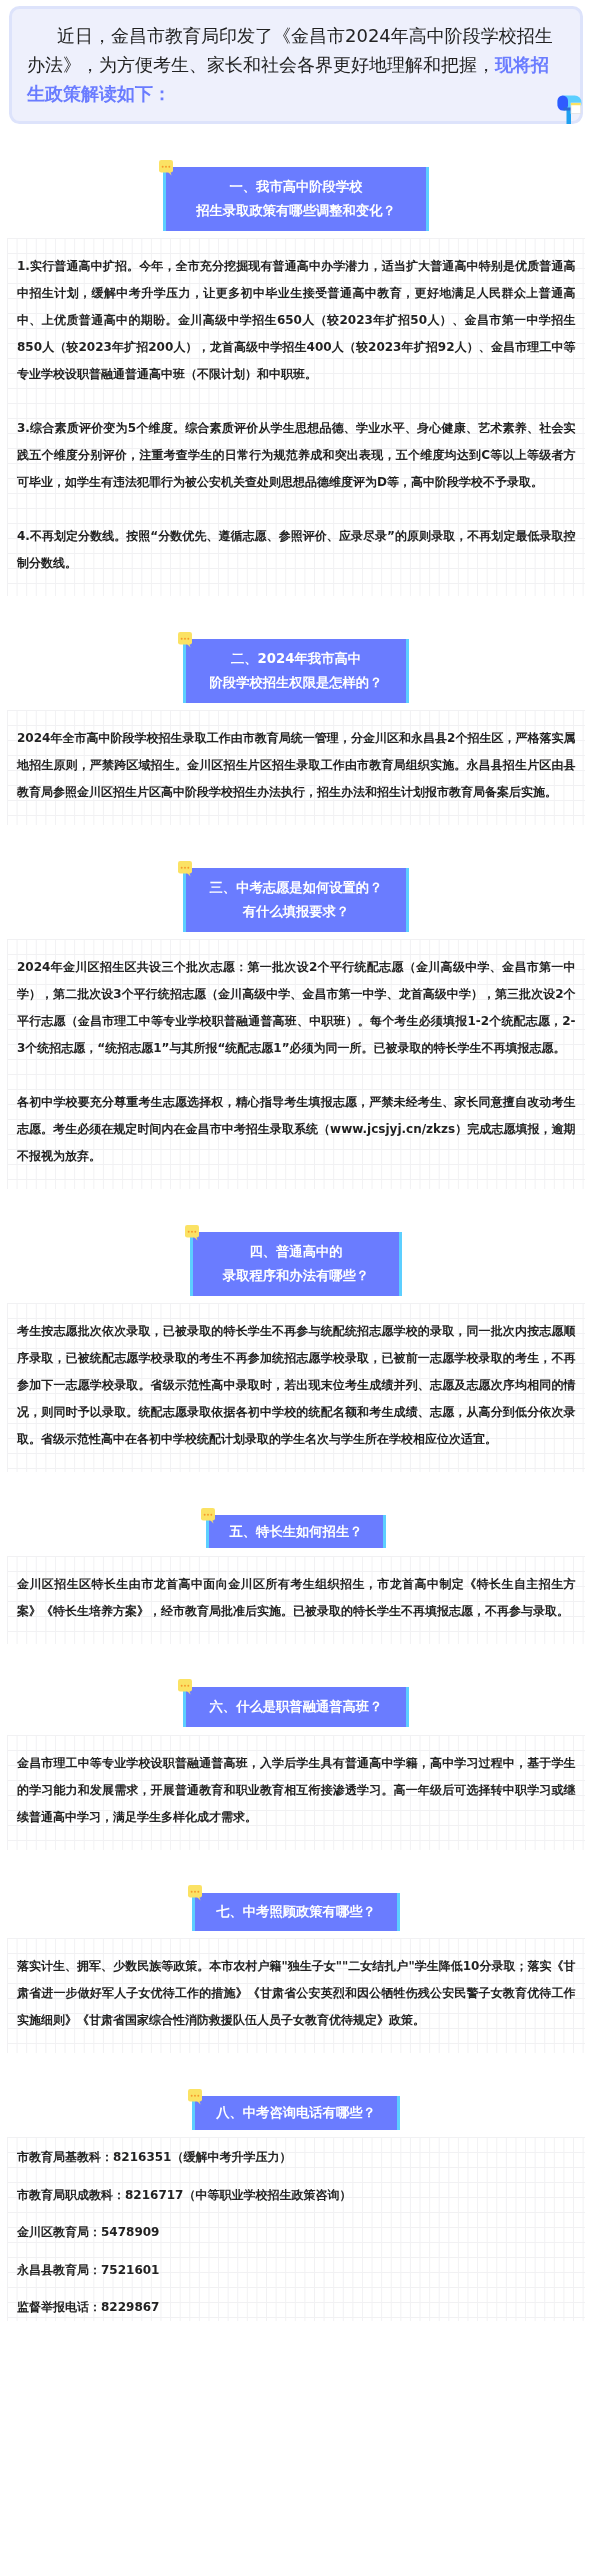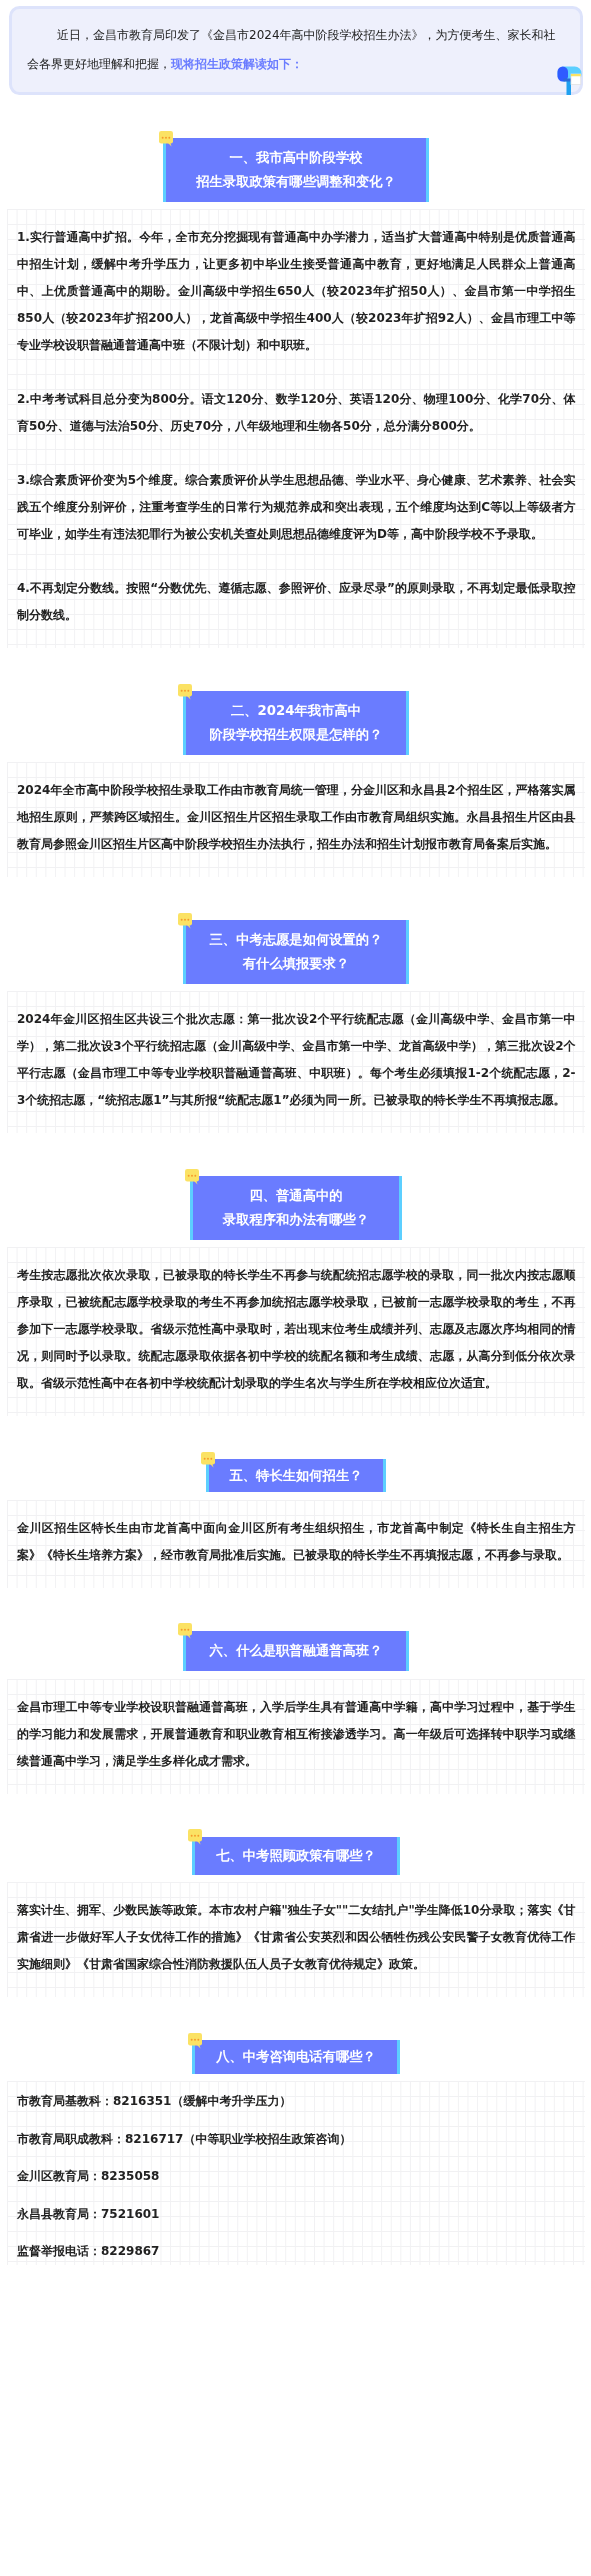--- a/index.html
+++ b/index.html
@@ -10,21 +10,21 @@
   }
   .page { width: 592px; position: relative; }
 
   
   .intro {
     margin: 6px 9px 0 9px;
     background: #eef0fc;
     border: 3.7px solid #dde3fb;
     border-radius: 10.4px;
     padding: 12px 21px 13.3px 15px;
-    font-size: 12px;
+    font-size: 18px;
     line-height: 29px;
     position: relative;
     min-height: 49px;
   }
   .intro .indent { display: inline-block; width: 30px; }
   .intro .highlight { color: #6a7cff; font-weight: bold; }
   .mailbox-icon {
     position: absolute; right: -3px; bottom: -3px; width: 27px; height: 30px;
   }
 
@@ -96,21 +96,20 @@
           <circle cx="5" cy="9" r="1.3" fill="#f59a2b"></circle>
           <circle cx="9.5" cy="9" r="1.3" fill="#f59a2b"></circle>
           <circle cx="14" cy="9" r="1.3" fill="#f59a2b"></circle>
         </svg>
       <div>一、我市高中阶段学校</div>
       <div>招生录取政策有哪些调整和变化？</div>
     </div>
   </div>
   <div class="content-box">
     <p>1.实行普通高中扩招。今年，全市充分挖掘现有普通高中办学潜力，适当扩大普通高中特别是优质普通高中招生计划，缓解中考升学压力，让更多初中毕业生接受普通高中教育，更好地满足人民群众上普通高中、上优质普通高中的期盼。金川高级中学招生650人（较2023年扩招50人）、金昌市第一中学招生850人（较2023年扩招200人），龙首高级中学招生400人（较2023年扩招92人）、金昌市理工中等专业学校设职普融通普通高中班（不限计划）和中职班。</p>
-    <p>2.中考考试科目总分变为800分。语文120分、数学120分、英语120分、物理100分、化学70分、体育50分、道德与法治50分、历史70分，八年级地理和生物各50分，总分满分800分。</p>
     <p>3.综合素质评价变为5个维度。综合素质评价从学生思想品德、学业水平、身心健康、艺术素养、社会实践五个维度分别评价，注重考查学生的日常行为规范养成和突出表现，五个维度均达到C等以上等级者方可毕业，如学生有违法犯罪行为被公安机关查处则思想品德维度评为D等，高中阶段学校不予录取。</p>
     <p>4.不再划定分数线。按照“分数优先、遵循志愿、参照评价、应录尽录”的原则录取，不再划定最低录取控制分数线。</p>
   </div>
 
   <div class="gap-lg"></div>
   <div class="section-head-wrap">
     <div class="section-head" style="padding:7.4px 24px;">
       <svg class="bubble-icon" viewBox="0 0 19 22">
           <rect x="0" y="0" width="19" height="17" rx="3" fill="#fbe264"></rect>
           <path d="M12 16 L17 21 L15 15 Z" fill="#fbe264"></path>
@@ -135,20 +134,21 @@
           <circle cx="5" cy="9" r="1.3" fill="#f59a2b"></circle>
           <circle cx="9.5" cy="9" r="1.3" fill="#f59a2b"></circle>
           <circle cx="14" cy="9" r="1.3" fill="#f59a2b"></circle>
         </svg>
       <div>三、中考志愿是如何设置的？</div>
       <div>有什么填报要求？</div>
     </div>
   </div>
   <div class="content-box">
     <p>2024年金川区招生区共设三个批次志愿：第一批次设2个平行统配志愿（金川高级中学、金昌市第一中学），第二批次设3个平行统招志愿（金川高级中学、金昌市第一中学、龙首高级中学），第三批次设2个平行志愿（金昌市理工中等专业学校职普融通普高班、中职班）。每个考生必须填报1-2个统配志愿，2-3个统招志愿，“统招志愿1”与其所报“统配志愿1”必须为同一所。已被录取的特长学生不再填报志愿。</p>
+    <p>各初中学校要充分尊重考生志愿选择权，精心指导考生填报志愿，严禁未经考生、家长同意擅自改动考生志愿。考生必须在规定时间内在金昌市中考招生录取系统（www.jcsjyj.cn/zkzs）完成志愿填报，逾期不报视为放弃。</p>
   </div>
 
   <div class="gap-lg"></div>
   <div class="section-head-wrap">
     <div class="section-head" style="padding:7.4px 30px;">
       <svg class="bubble-icon" viewBox="0 0 19 22">
           <rect x="0" y="0" width="19" height="17" rx="3" fill="#fbe264"></rect>
           <path d="M12 16 L17 21 L15 15 Z" fill="#fbe264"></path>
           <circle cx="5" cy="9" r="1.3" fill="#f59a2b"></circle>
           <circle cx="9.5" cy="9" r="1.3" fill="#f59a2b"></circle>
@@ -222,19 +222,19 @@
           <circle cx="5" cy="9" r="1.3" fill="#f59a2b"></circle>
           <circle cx="9.5" cy="9" r="1.3" fill="#f59a2b"></circle>
           <circle cx="14" cy="9" r="1.3" fill="#f59a2b"></circle>
         </svg>
       <div>八、中考咨询电话有哪些？</div>
     </div>
   </div>
   <div class="content-box contact-box">
     <p><span>市教育局基教科：</span><span>8216351</span><span>（缓解中考升学压力）</span></p>
     <p><span>市教育局职成教科：</span><span>8216717</span><span>（中等职业学校招生政策咨询）</span></p>
-    <p><span>金川区教育局：</span><span>8235058</span></p>
+    <p><span>金川区教育局：</span><span>5478909</span></p>
     <p><span>永昌县教育局：</span><span>7521601</span></p>
     <p><span>监督举报电话：</span><span>8229867</span></p>
   </div>
 
 </div>
 
 
 </body></html>

